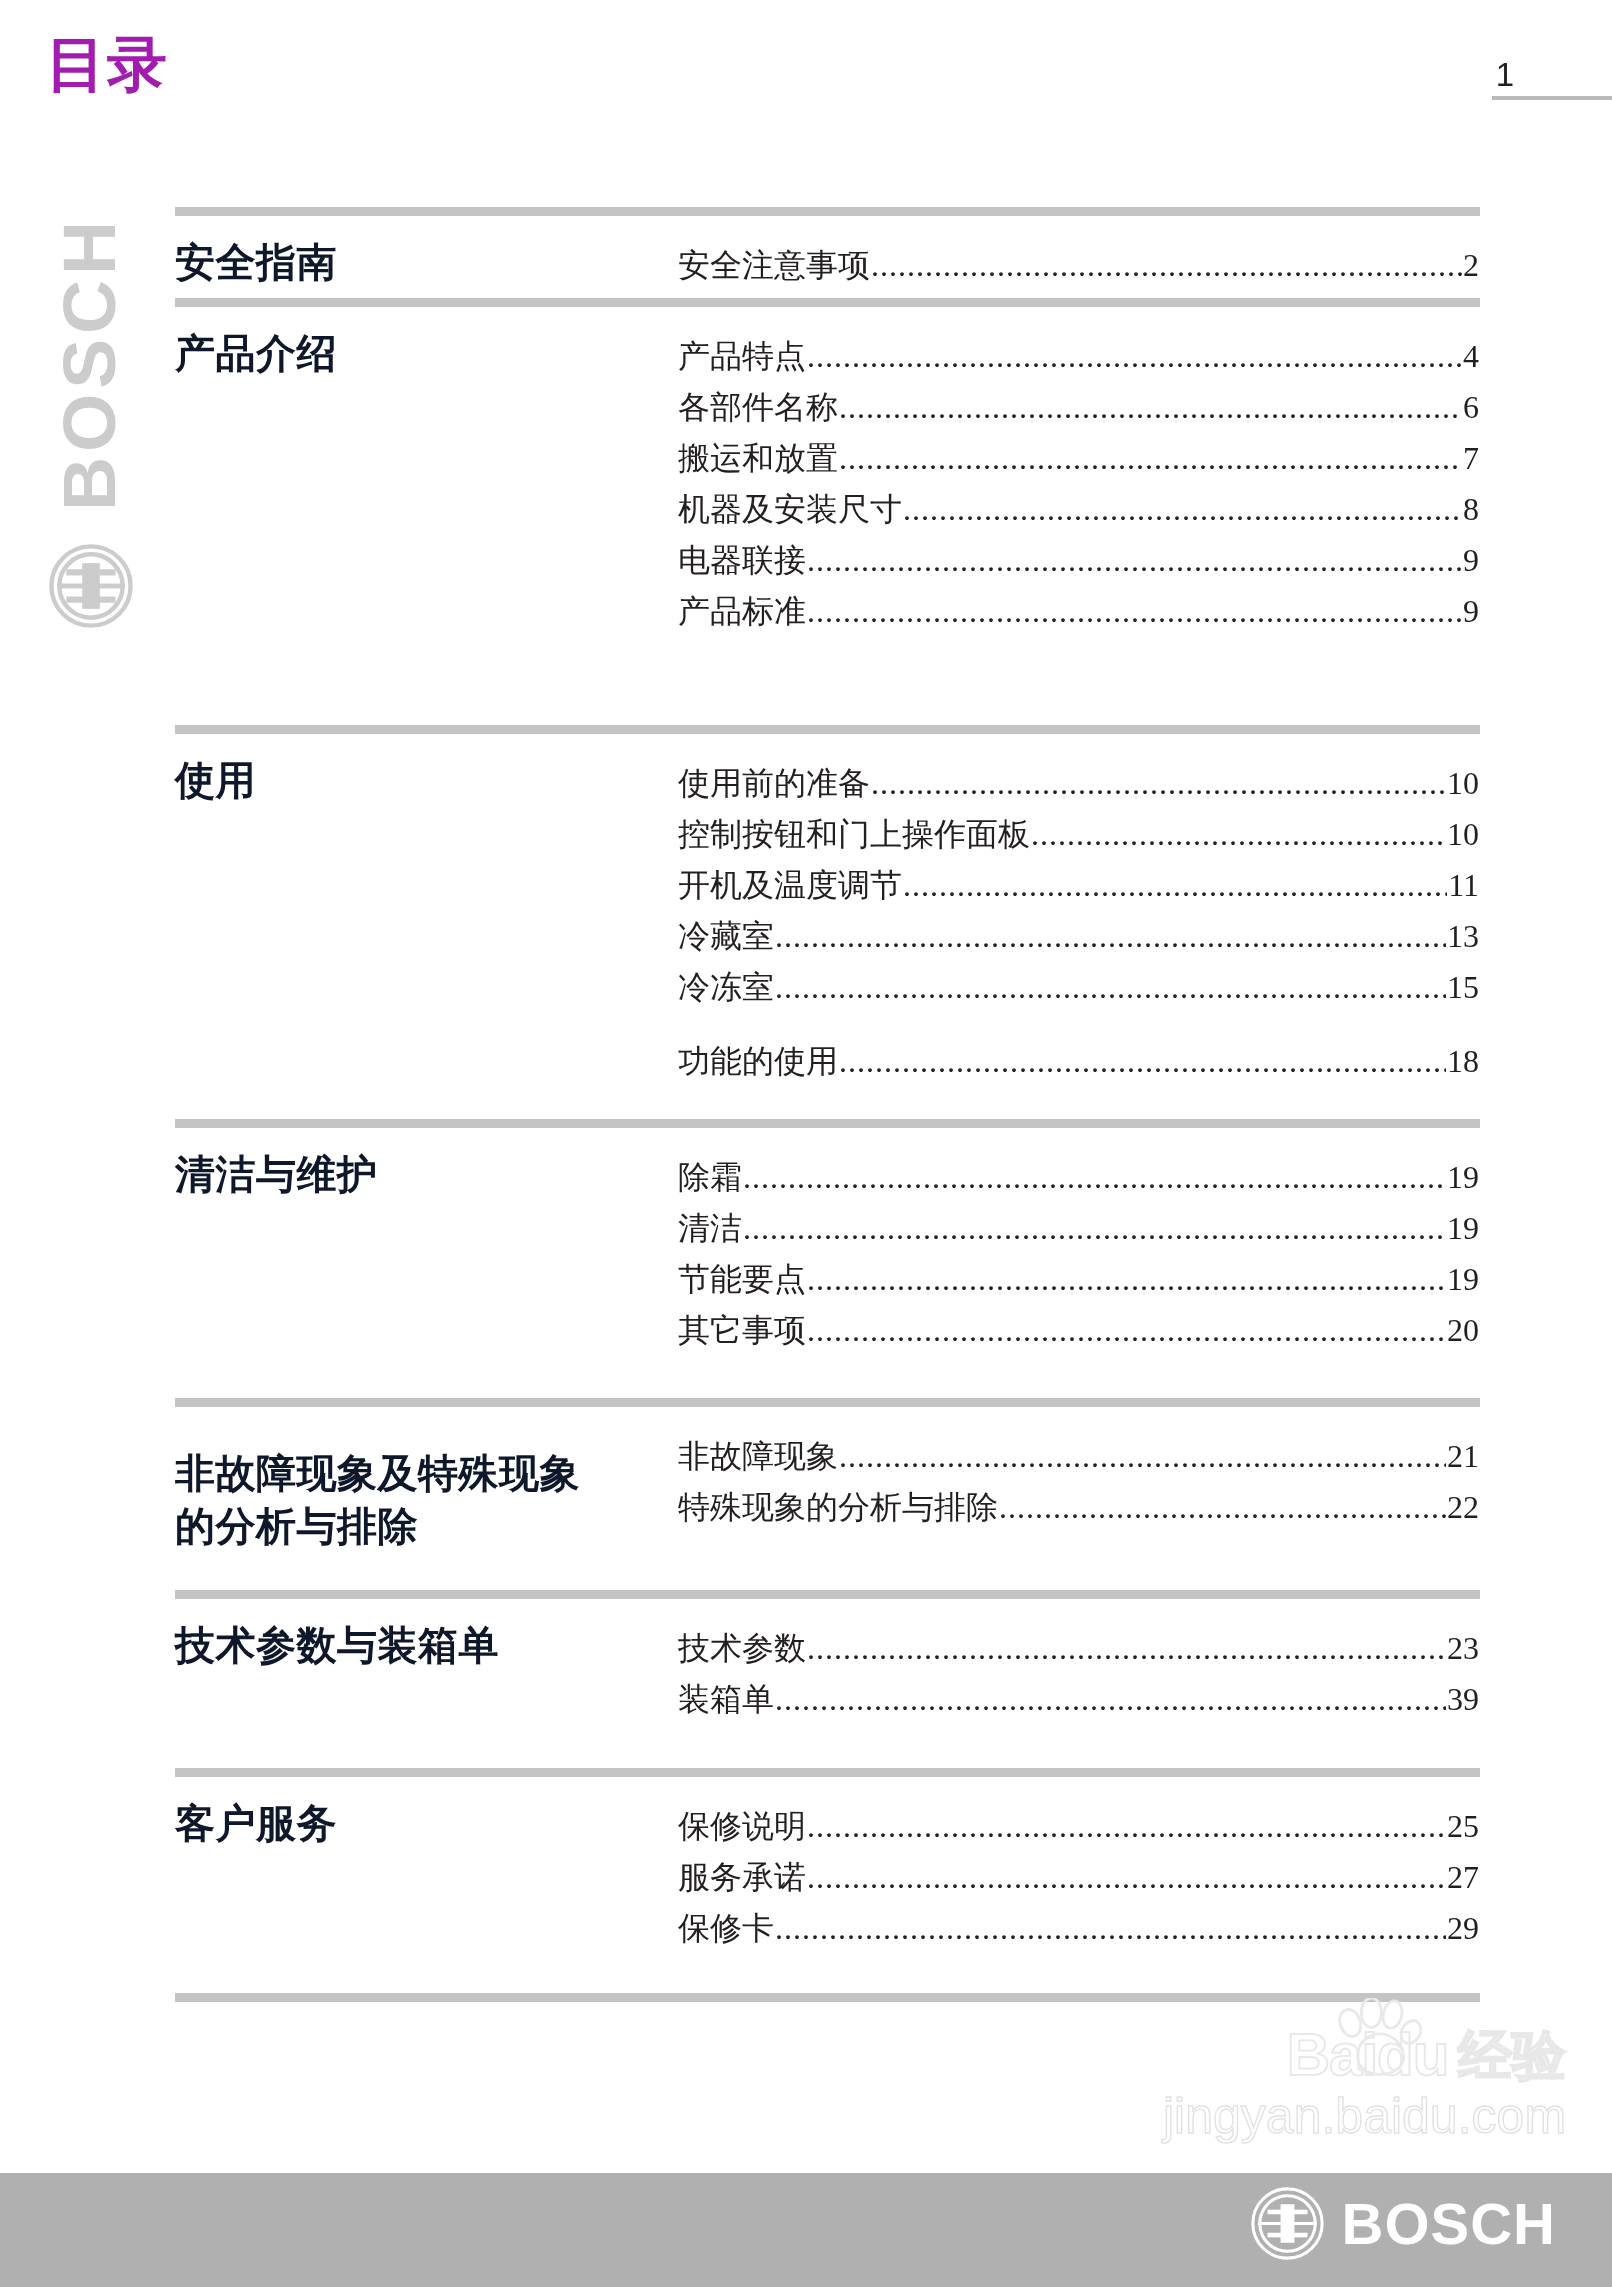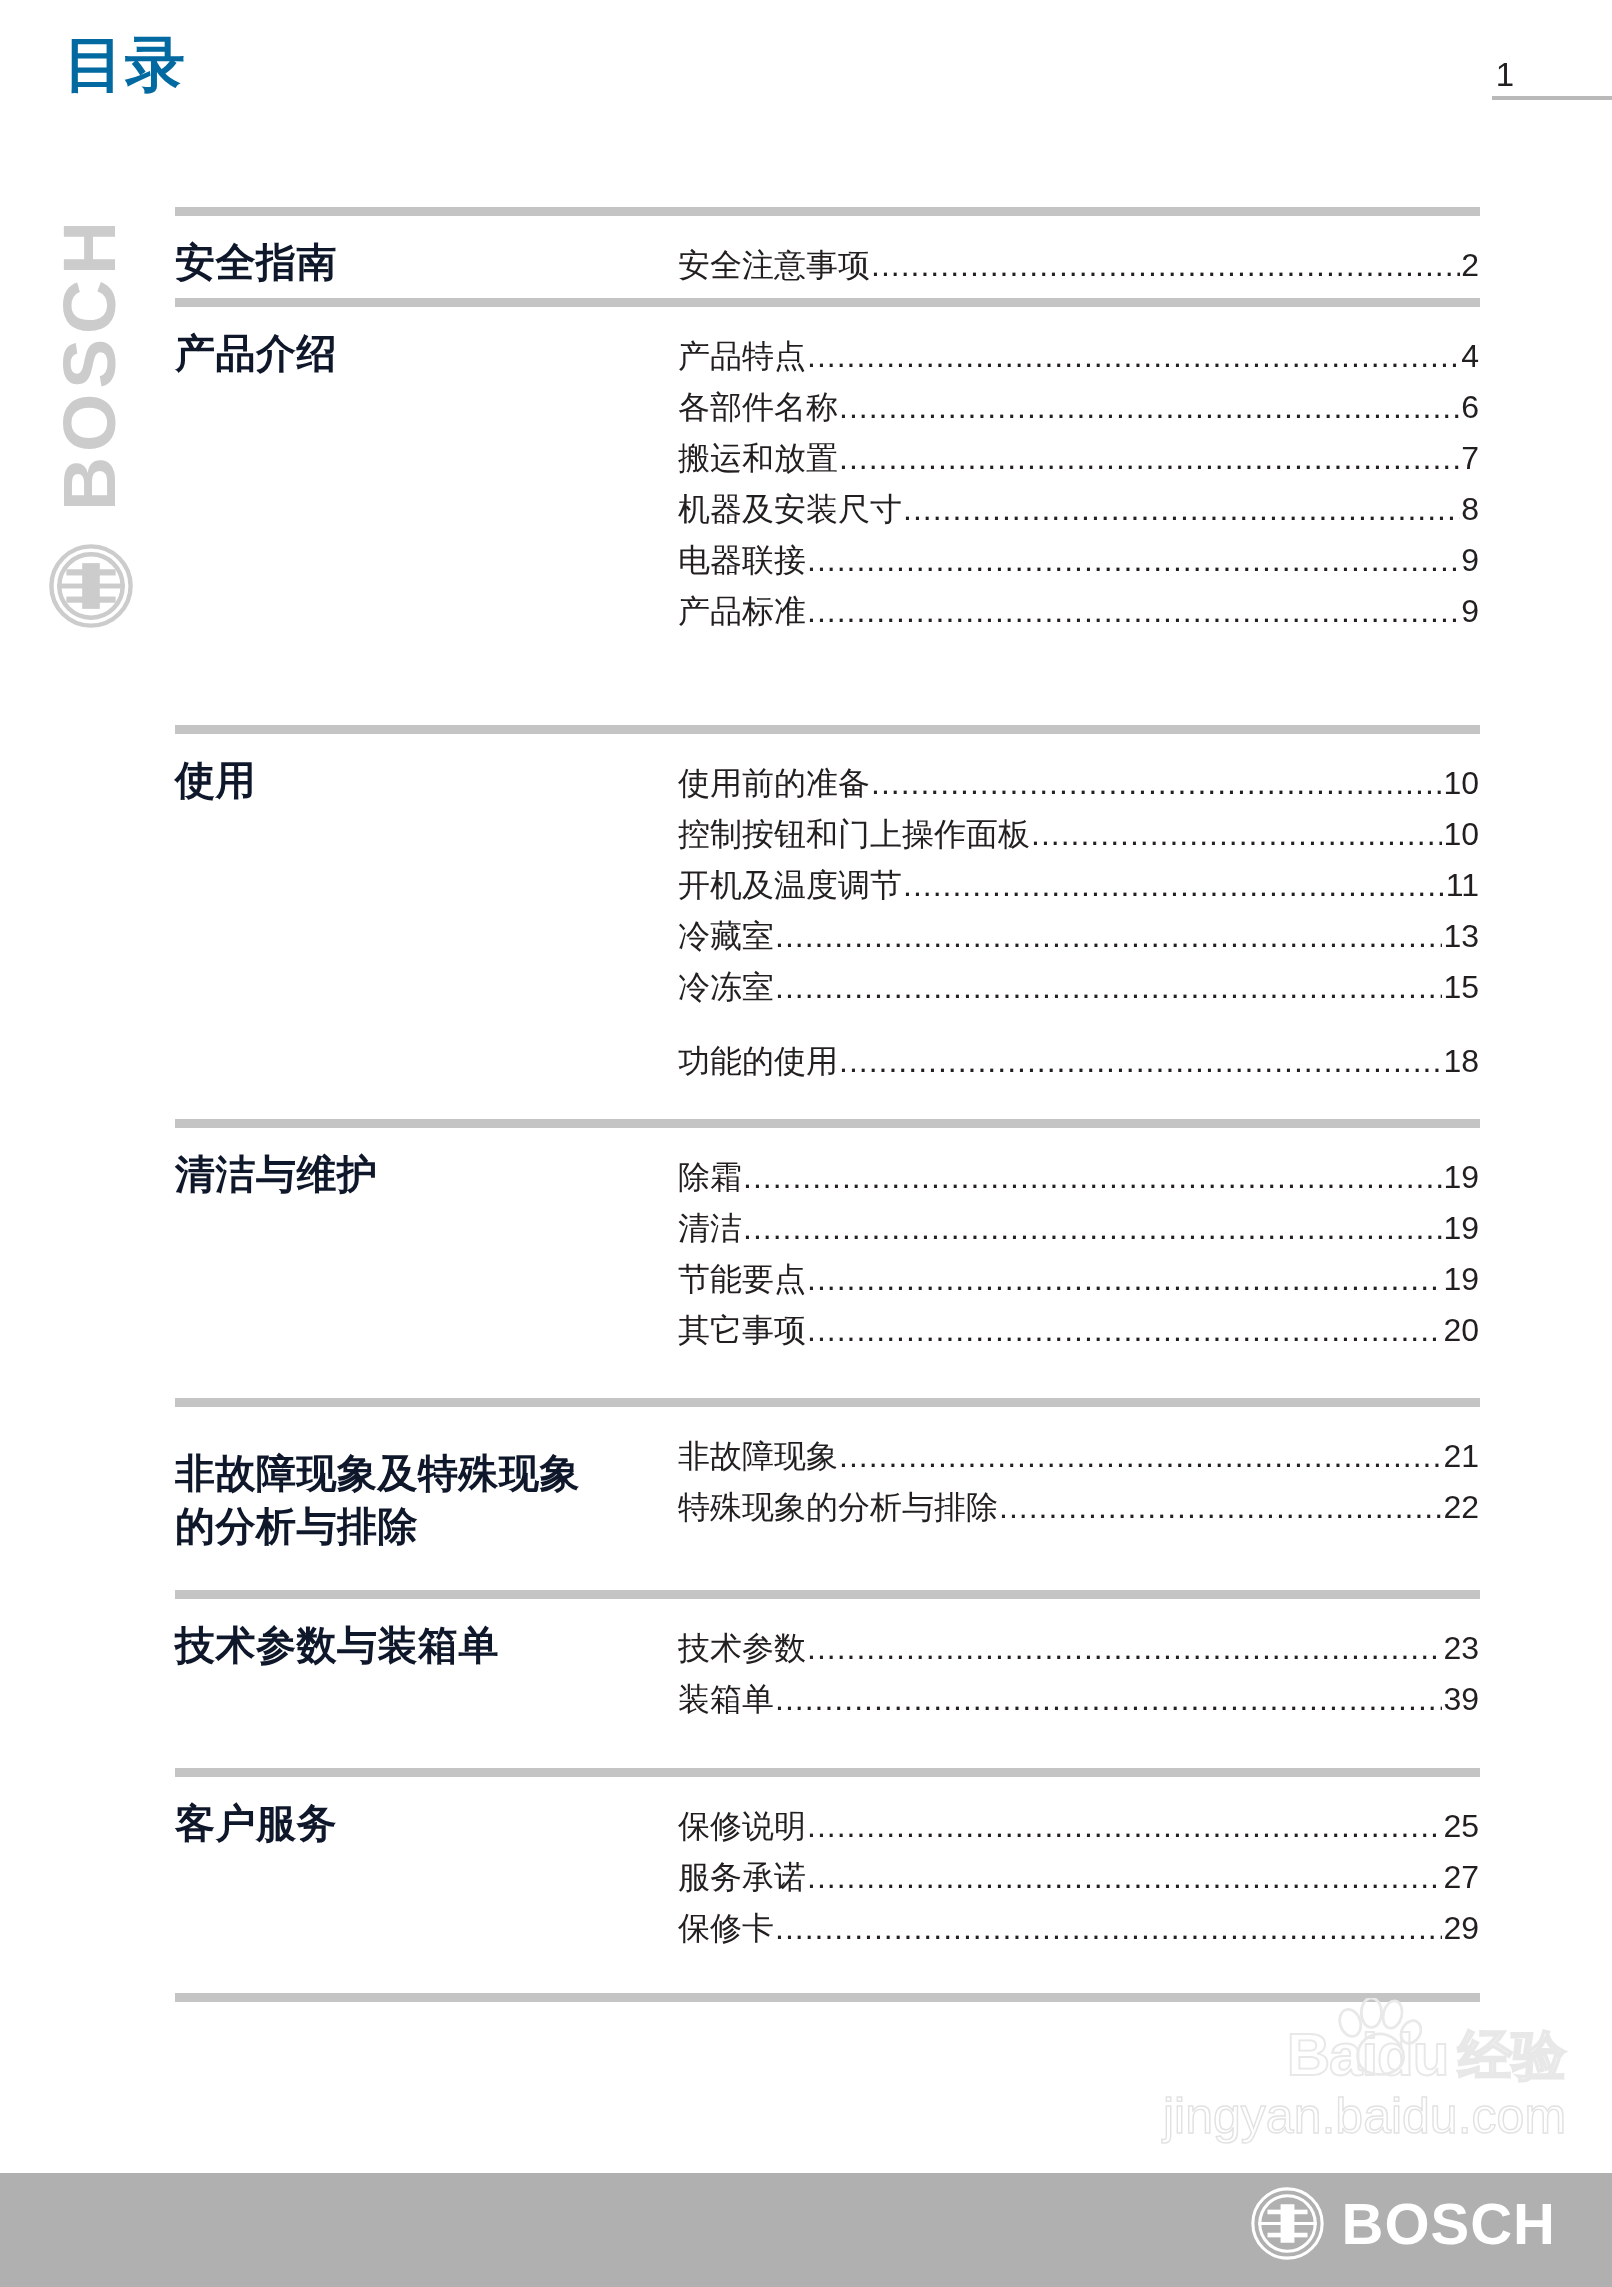--- a/index.html
+++ b/index.html
@@ -17,27 +17,27 @@
     position: relative;
     width: 1612px;
     height: 2287px;
     background: #ffffff;
     overflow: hidden;
   }
 
   
   #page-title {
     position: absolute;
-    left: 64px;
+    left: 46px;
     top: 35px;
     font-size: 60px;
     font-weight: 700;
     letter-spacing: 1px;
     line-height: 1;
-    color: #0369a1;
+    color: #a21caf;
     white-space: nowrap;
   }
   #folio-wrap {
     position: absolute;
     right: 0px;
     top: 58px;
     width: 120px;
     text-align: left;
   }
   #folio-number {
@@ -131,20 +131,21 @@
     display: flex;
     align-items: baseline;
     width: 801px;
     font-size: 32px;
     font-weight: 400;
     color: #231f20;
     height: 51px;
     line-height: 51px;
     overflow: hidden;
     white-space: nowrap;
+    font-family: Liberation Serif, serif;
   }
   .entry-label {
     flex: 0 0 auto;
     white-space: nowrap;
   }
   .entry-dots {
     flex: 1 1 auto;
     overflow: hidden;
     white-space: nowrap;
     color: #231f20;

